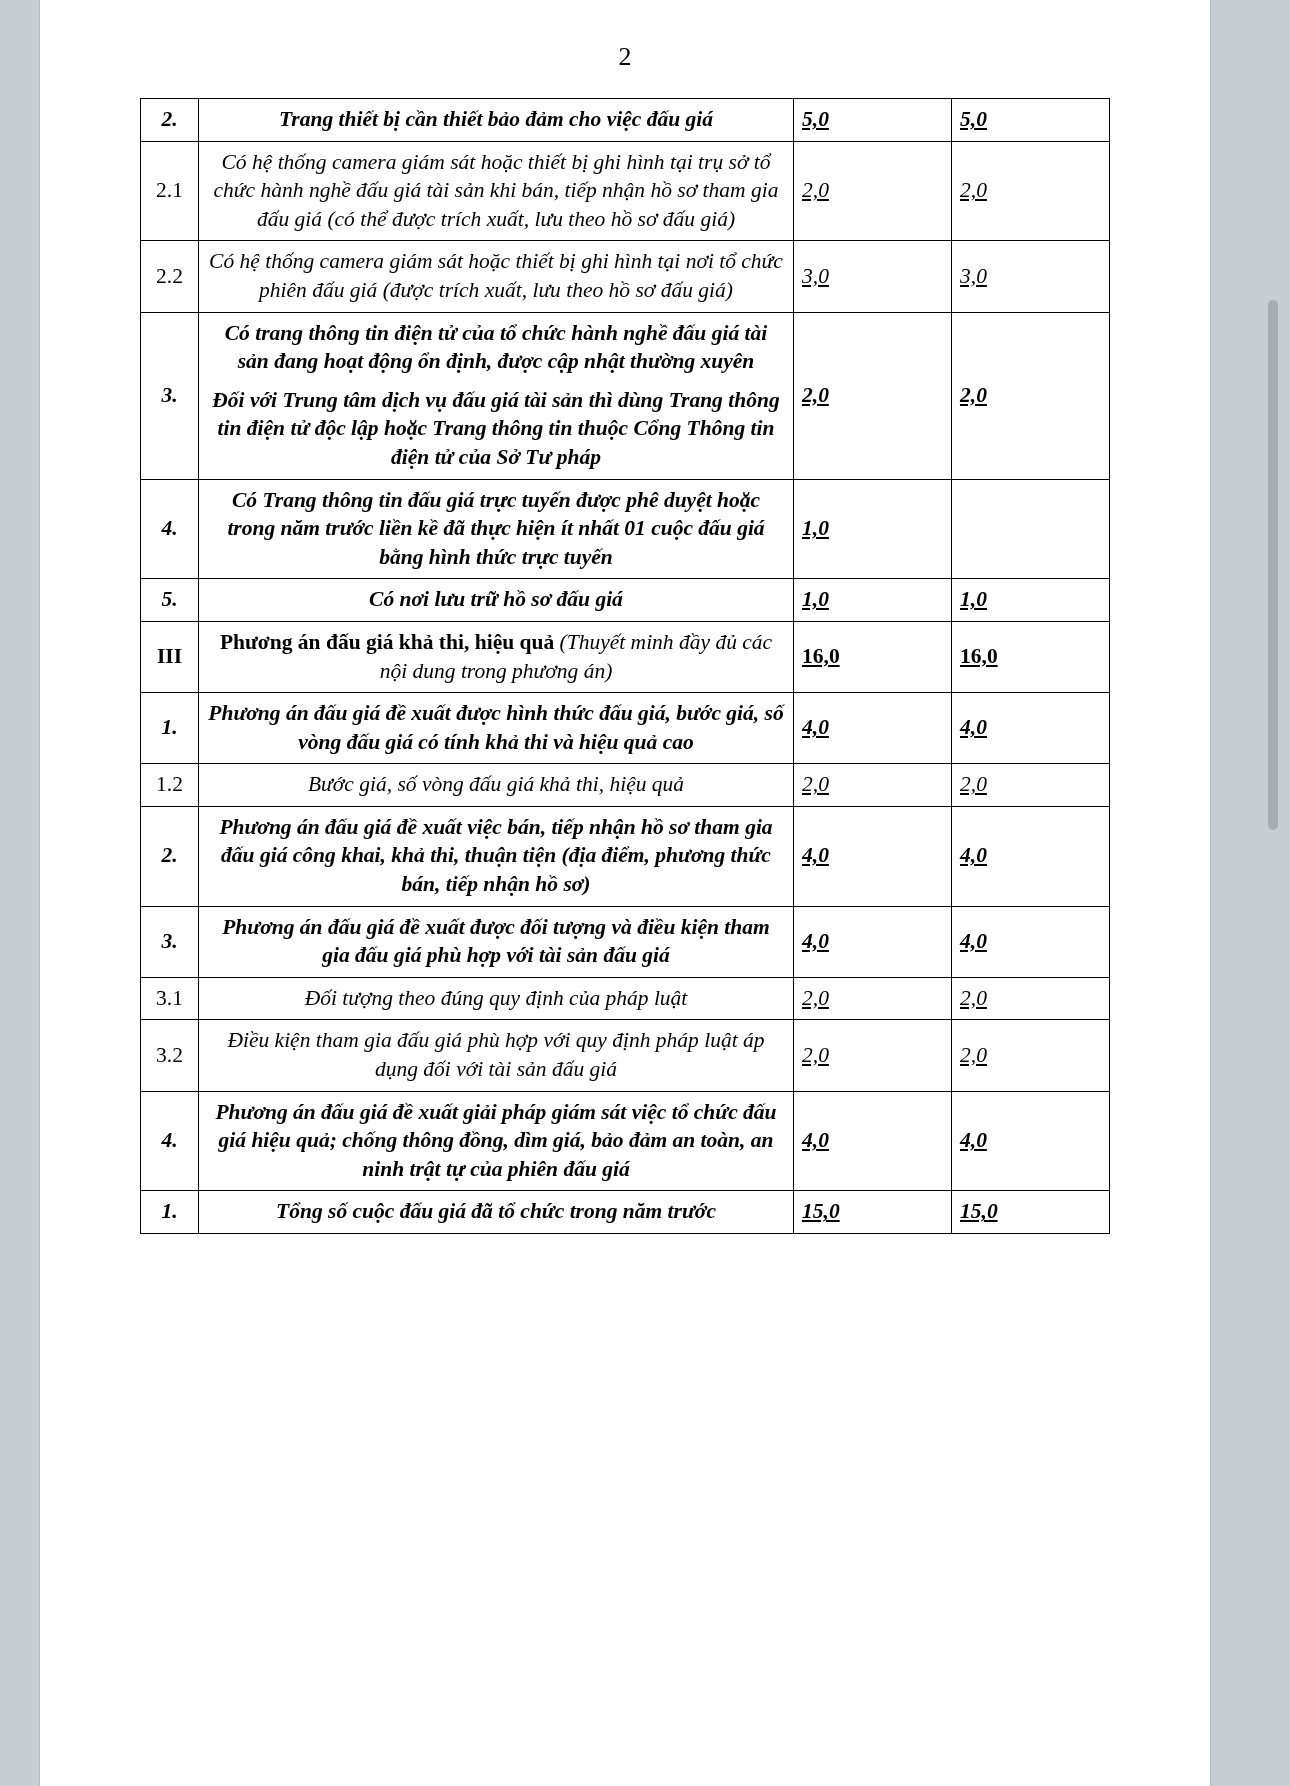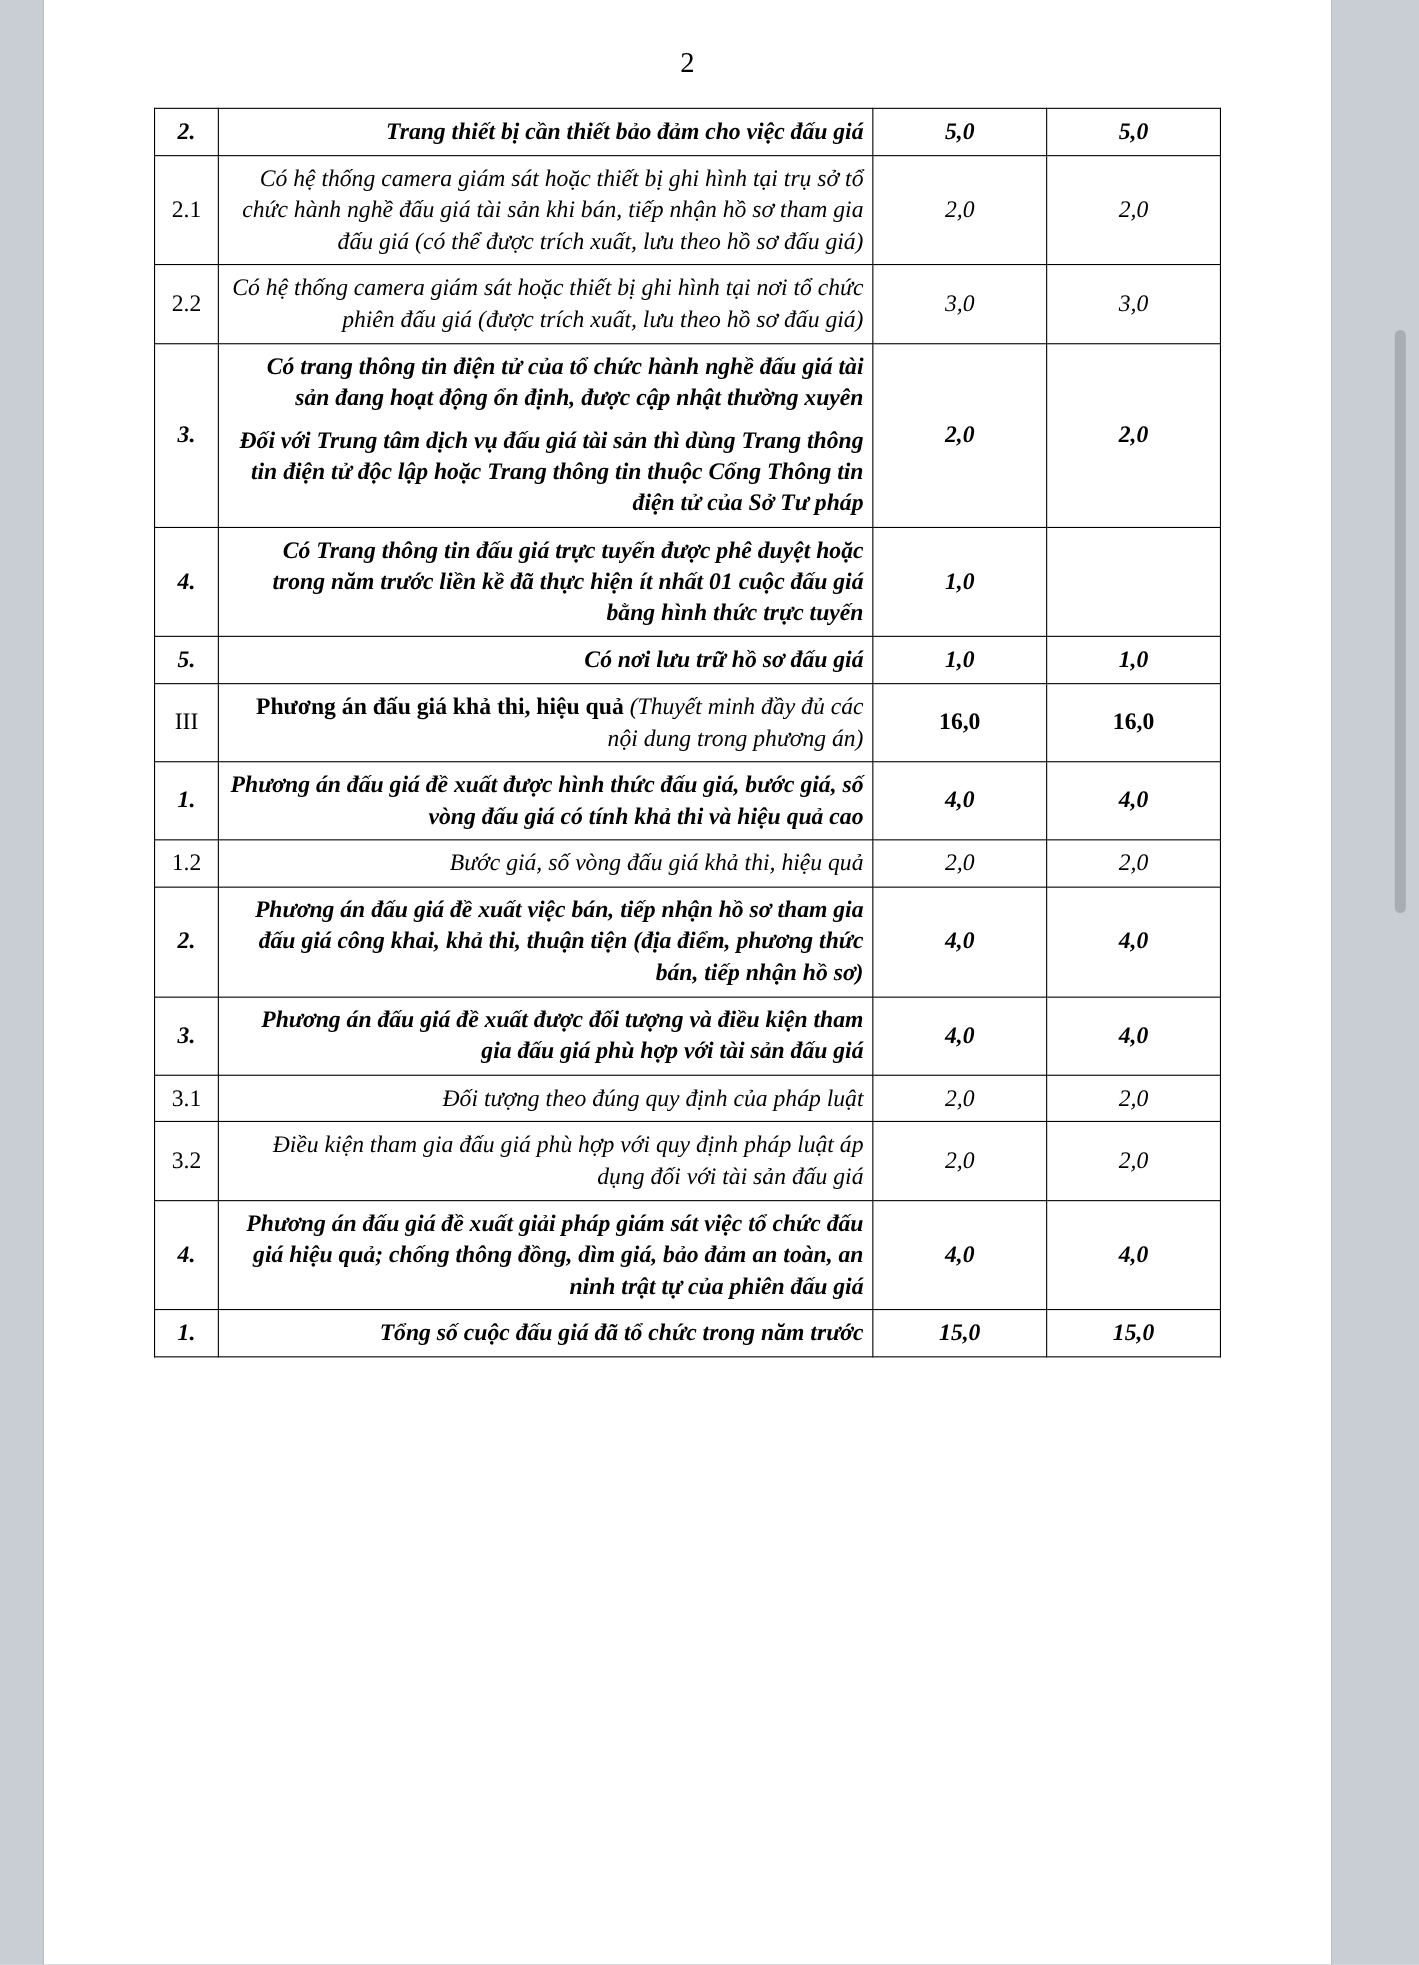--- a/index.html
+++ b/index.html
@@ -53,33 +53,33 @@
 
   td.idx {
     text-align: center;
     white-space: nowrap;
   }
   td.idx.bold {
     font-weight: bold;
     font-style: italic;
   }
   td.idx.roman {
-    font-weight: normal;
+    font-weight: bold;
     font-style: normal;
     margin-top: 24px;
   }
   td.txt {
-    text-align: right;
+    text-align: center;
   }
   td.txt.bi { font-weight: bold; font-style: italic; }
   td.txt.i  { font-style: italic; margin-top: 20px; }
   td.txt.b  { font-weight: bold; font-style: normal; margin-left: 36px; }
   td.score {
-    text-align: center;
     white-space: nowrap;
+    text-decoration: underline;
   }
   td.score.bi { font-weight: bold; font-style: italic; }
   td.score.i  { font-style: italic; }
   td.score.b  { font-weight: bold; font-style: normal; }
   .para { margin: 0; }
   .para + .para { margin-top: 10px; }
   .inline-normal { font-weight: normal; font-style: italic; }
 
   
   .scrollbar-track {

